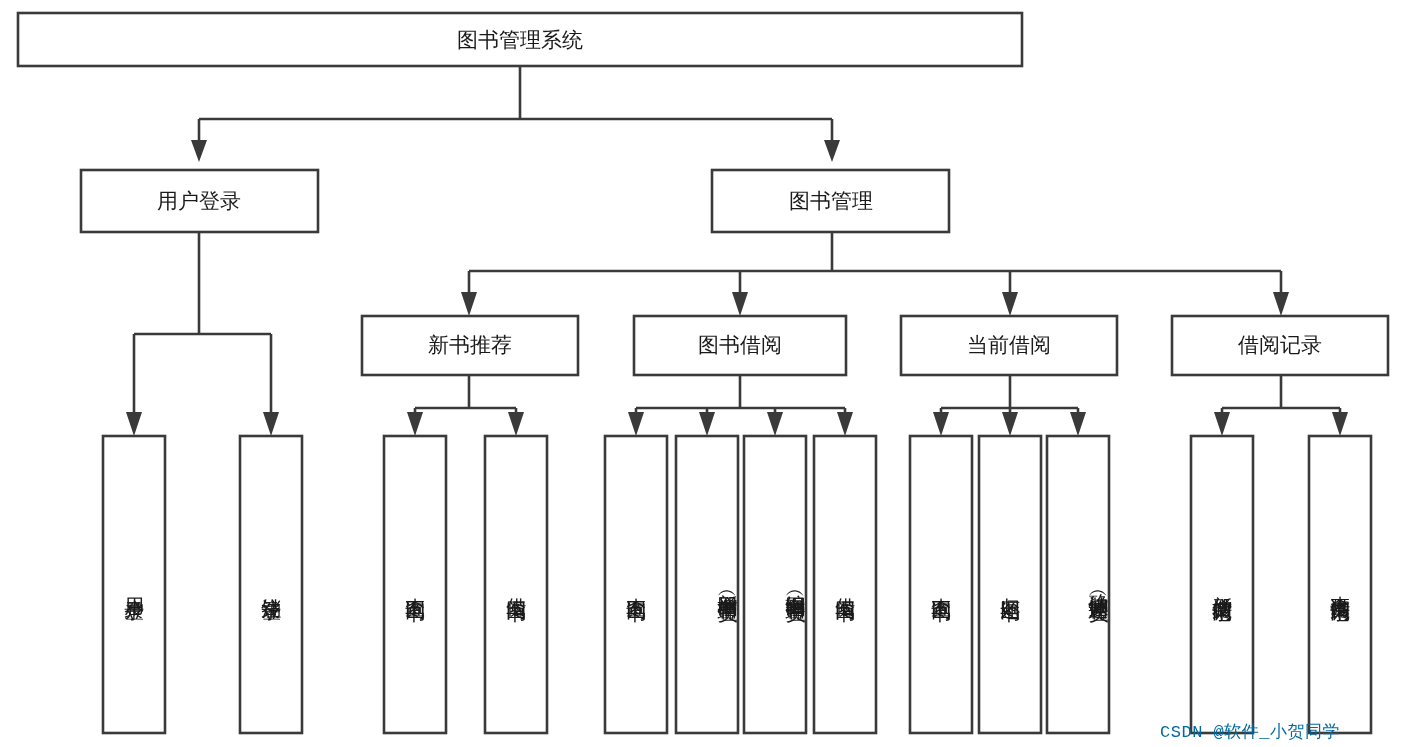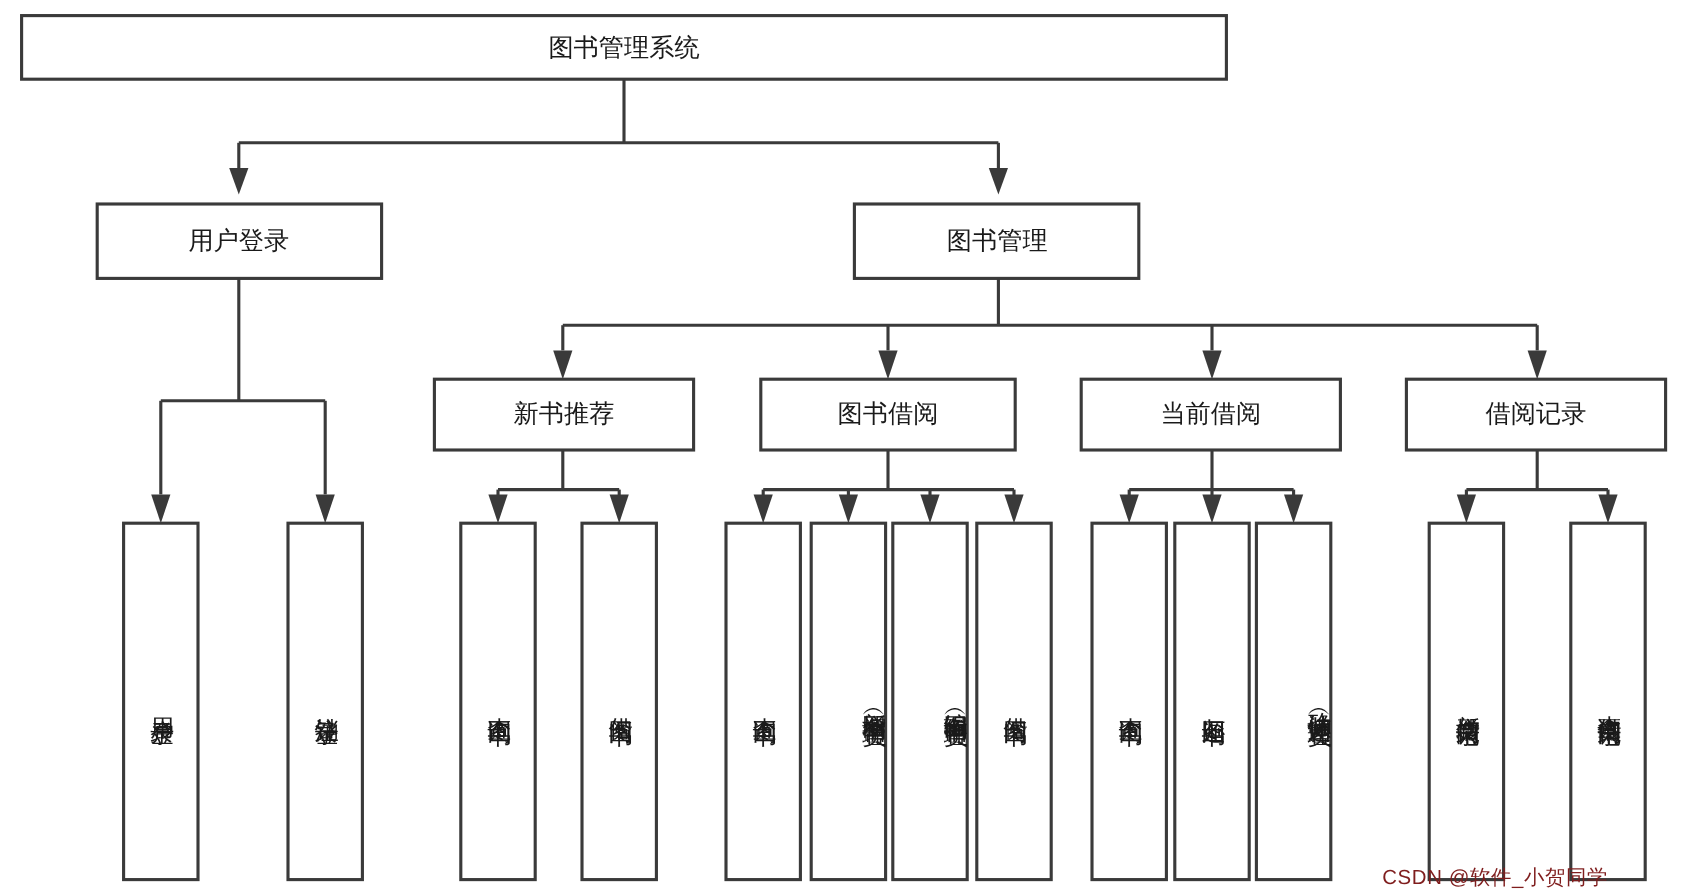--- a/index.html
+++ b/index.html
@@ -62,23 +62,23 @@
     display: flex;
     align-items: center;
     justify-content: center;
     white-space: nowrap;
     pointer-events: none;
   }
   .watermark {
     position: absolute;
     right: 8px;
     bottom: 4px;
-    font-family: Liberation Sans, sans-serif;
+    font-family: Liberation Mono, monospace;
     font-size: 17px;
-    color: #7f1d1d;
+    color: #0369a1;
     letter-spacing: 0.5px;
     user-select: none;
   }
 </style>
 </head>
 <body>
 
 <div id="diagram-root">
 
   <svg id="flow-svg" viewBox="0 0 1405 747">

